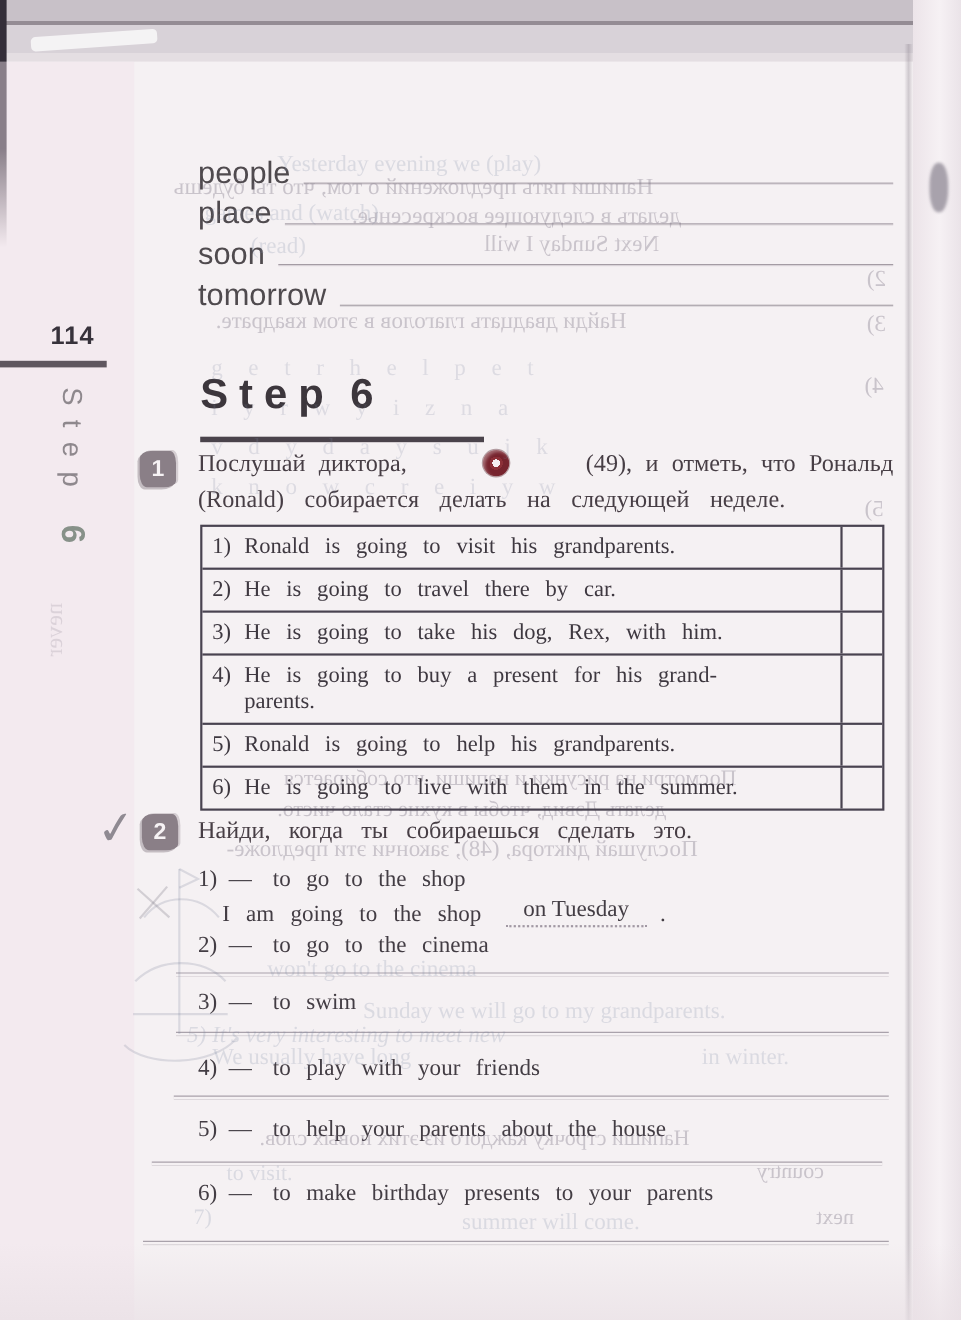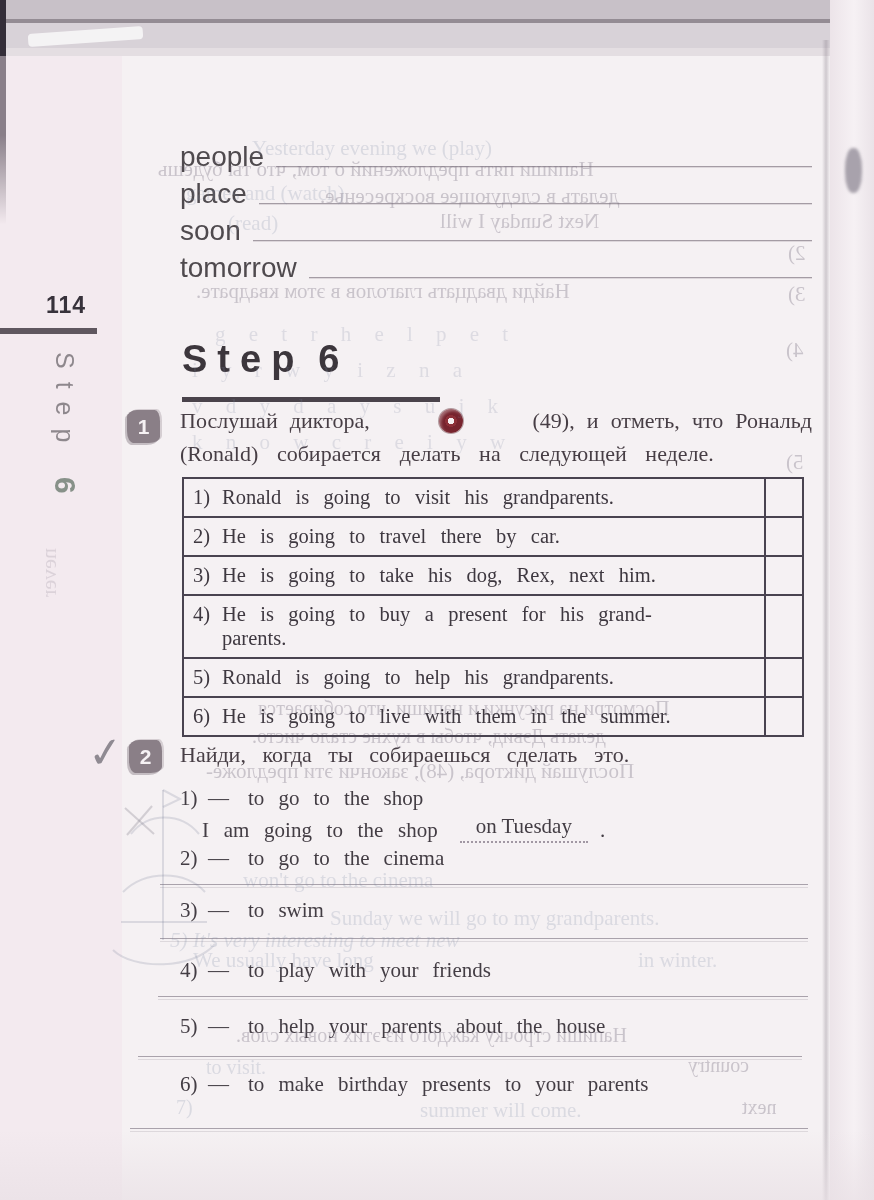--- a/index.html
+++ b/index.html
@@ -91,21 +91,21 @@
 
   <div class="bl" style="left:252px;top:136px;">Yesterday evening we (play)</div>
   <div class="bl blru blm" style="left:158px;top:157px;">Напиши пять предложений о том, что ты будешь</div>
   <div class="bl" style="left:186px;top:181px;">games and (watch)</div>
   <div class="bl blru blm" style="left:320px;top:184px;">делать в следующее воскресенье.</div>
   <div class="bl" style="left:228px;top:211px;">(read)</div>
   <div class="bl blru blm" style="left:440px;top:209px;">Next Sunday I will</div>
   <div class="bl blru blm" style="left:788px;top:241px;">2)</div>
   <div class="bl blru blm" style="left:196px;top:279px;">Найди двадцать глаголов в этом квадрате.</div>
   <div class="bl blru blm" style="left:788px;top:282px;">3)</div>
-  <div class="bl blgrid" style="left:192px;top:322px;margin-left:23px;">g e t r h e l p e t</div>
+  <div class="bl blgrid" style="left:192px;top:322px;">g e t r h e l p e t</div>
   <div class="bl blgrid" style="left:192px;top:358px;">i y r w y i z n a</div>
   <div class="bl blgrid" style="left:192px;top:394px;">v d y d a y s u j k</div>
   <div class="bl blgrid" style="left:192px;top:430px;">k n o w c r e i y w</div>
   <div class="bl blru blm" style="left:786px;top:338px;">4)</div>
   <div class="bl blru blm" style="left:786px;top:450px;">5)</div>
   <div class="bl blru blm" style="left:258px;top:697px;font-size:20px;">Посмотри на рисунки и напиши, что собирается</div>
   <div class="bl blru blm" style="left:252px;top:725px;font-size:20px;">делать Дэвид, чтобы в кухне стало чисто.</div>
   <div class="bl blru blm" style="left:206px;top:759px;">Послушай диктора, (48), закончи эти предложе-</div>
   <div class="bl" style="left:243px;top:868px;">won't go to the cinema</div>
   <div class="bl" style="left:330px;top:906px;">Sunday we will go to my grandparents.</div>
@@ -202,21 +202,21 @@
             <span>He is going to travel there by car.</span>
             <span></span>
           </div>
       </div>
         <div class="tcheck"></div>
     </div>
     <div class="trow">
       <div class="tmain">
           <span class="tnum">3)</span>
         <div class="ttext">
-            <span>He is going to take his dog, Rex, next him.</span>
+            <span>He is going to take his dog, Rex, with him.</span>
             <span></span>
           </div>
       </div>
         <div class="tcheck"></div>
     </div>
     <div class="trow">
       <div class="tmain">
           <span class="tnum">4)</span>
         <div class="ttext">
             <span>He is going to buy a present for his grand-</span>

